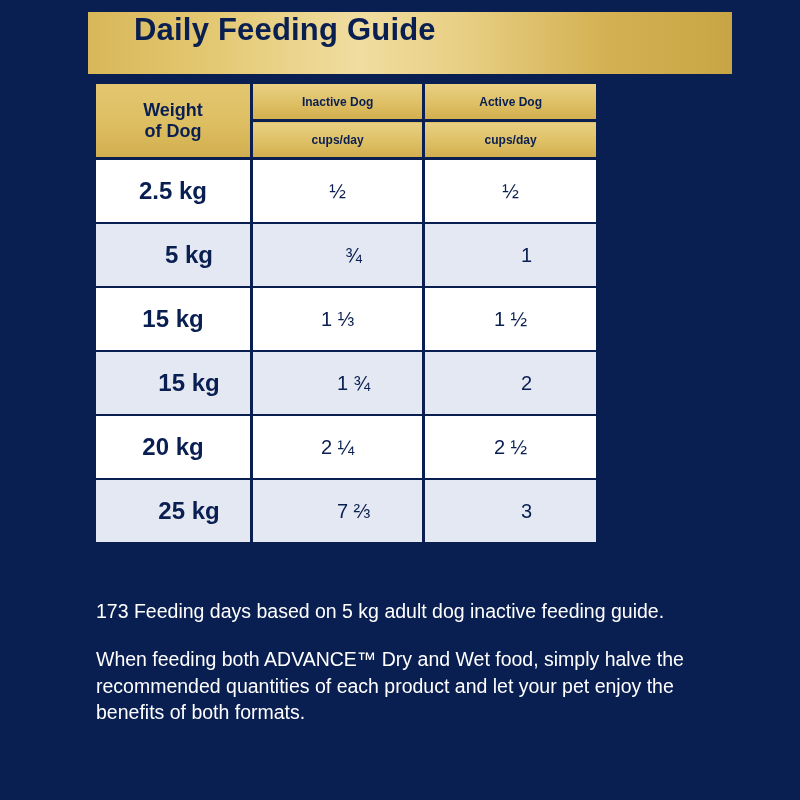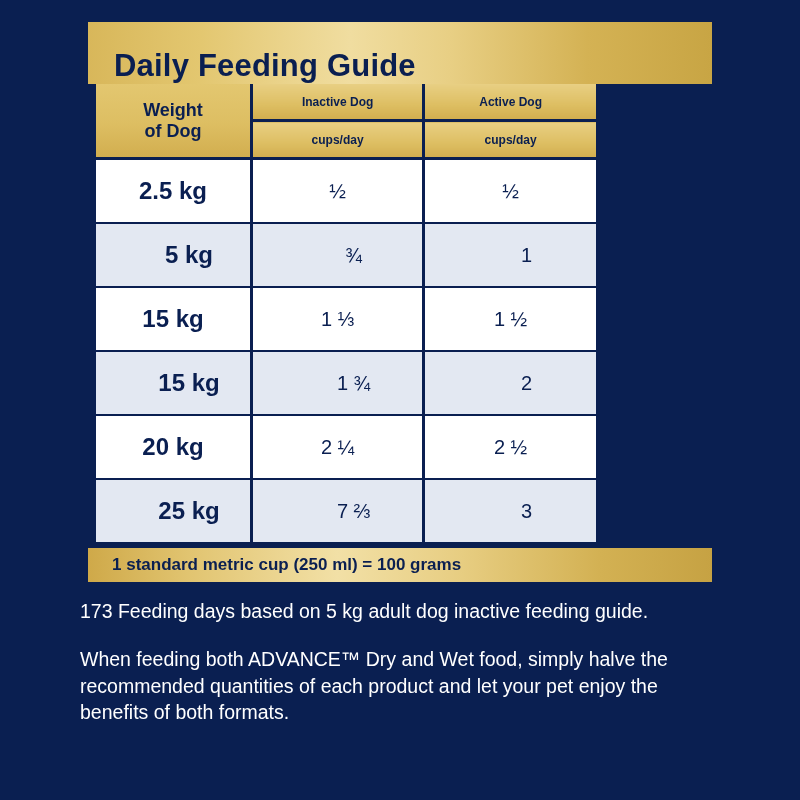--- a/index.html
+++ b/index.html
@@ -17,32 +17,33 @@
     position: relative;
     width: 800px;
     height: 800px;
     box-sizing: border-box;
   }
 
   
   .title-bar {
     position: absolute;
     left: 88px;
-    top: 22px;
+    top: 12px;
     width: 624px;
     height: 62px;
     background: linear-gradient(90deg,
         #d8b75a 0%,
         #e3c770 18%,
         #f0dda0 42%,
         #e8cf84 58%,
         #d4b254 80%,
         #c8a544 100%);
     display: flex;
-    align-items: flex-end;
+    align-items: flex-start;
+    padding-left: 20px;
   }
   .title-text {
     color: #0a1f51;
     font-size: 31px;
     font-weight: bold;
     letter-spacing: 0.2px;
     padding-left: 26px;
   }
 
   
@@ -144,21 +145,21 @@
   .cup-text {
     color: #0a1f51;
     font-size: 17px;
     font-weight: bold;
     padding-left: 24px;
   }
 
   
   .notes {
     position: absolute;
-    left: 80px;
+    left: 96px;
     top: 598px;
     width: 640px;
     color: #ffffff;
   }
   .note {
     font-size: 19.5px;
     line-height: 1.35;
     margin: 0 0 22px 0;
   }
   .note:last-child { margin-bottom: 8px; }
@@ -215,22 +216,19 @@
         </tr>
         <tr class="alt last">
           <td class="cell-weight">25 kg</td>
           <td class="cell-val col-div frac">7 ⅔</td>
           <td class="cell-val frac">3</td>
         </tr>
       </tbody>
     </table>
   </div>
 
-  <div class="cup-bar">
-    <span class="cup-text">1 standard metric cup (250 ml) = 100 grams</span>
-  </div>
 
   <div class="notes">
     <p class="note">173 Feeding days based on 5 kg adult dog inactive feeding guide.</p>
     <p class="note">When feeding both ADVANCE™ Dry and Wet food, simply halve the recommended quantities of each product and let your pet enjoy the benefits of both formats.</p>
   </div>
 
 </div>
 
 </body></html>

